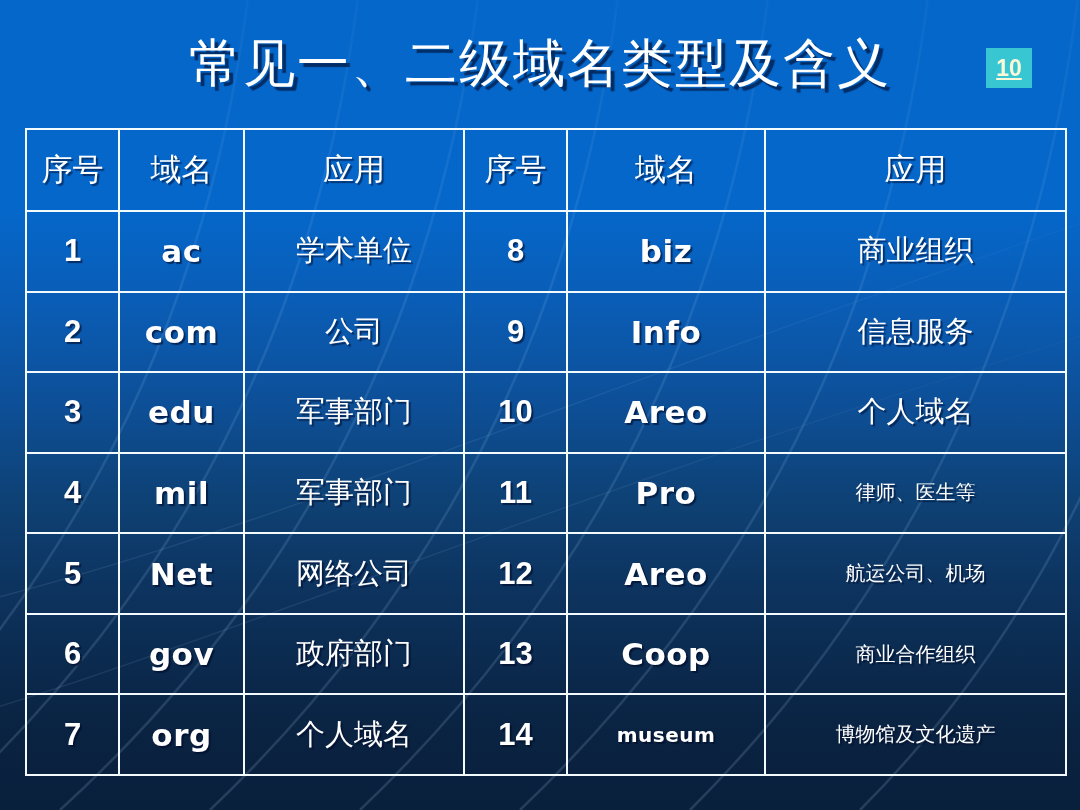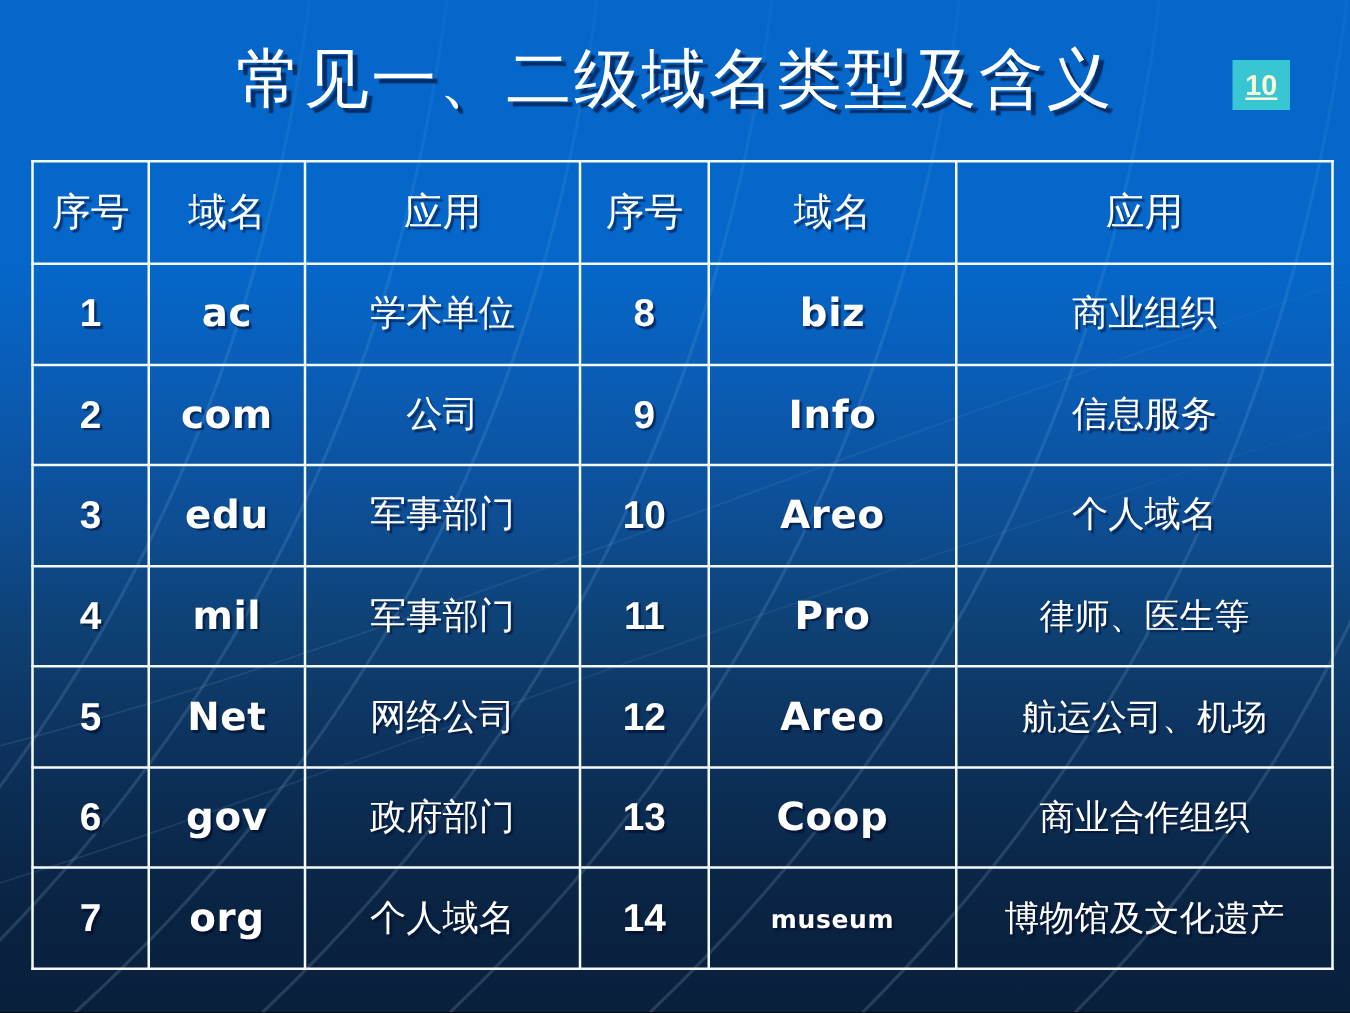--- a/index.html
+++ b/index.html
@@ -139,21 +139,21 @@
 
   .cell-app {
     font-family: "Liberation Serif", "DejaVu Serif", serif;
     font-size: 29px;
     font-weight: 400;
     color: #ffffff;
     text-shadow: 2px 2px 1px rgba(0, 10, 40, 0.55);
   }
 
   .cell-dom-long { font-size: 20px; }
-  .cell-app-long { font-size: 28px; }
+  .cell-app-long { font-size: 20px; }
 </style>
 </head>
 <body>
 
 <div id="slide">
 
   <svg id="bg-arcs" viewBox="0 0 1080 810" preserveAspectRatio="none">
     <defs>
       <linearGradient id="arcFade" x1="0" y1="0" x2="0" y2="1">
         <stop offset="0%" stop-color="#ffffff" stop-opacity="0.02"></stop>

